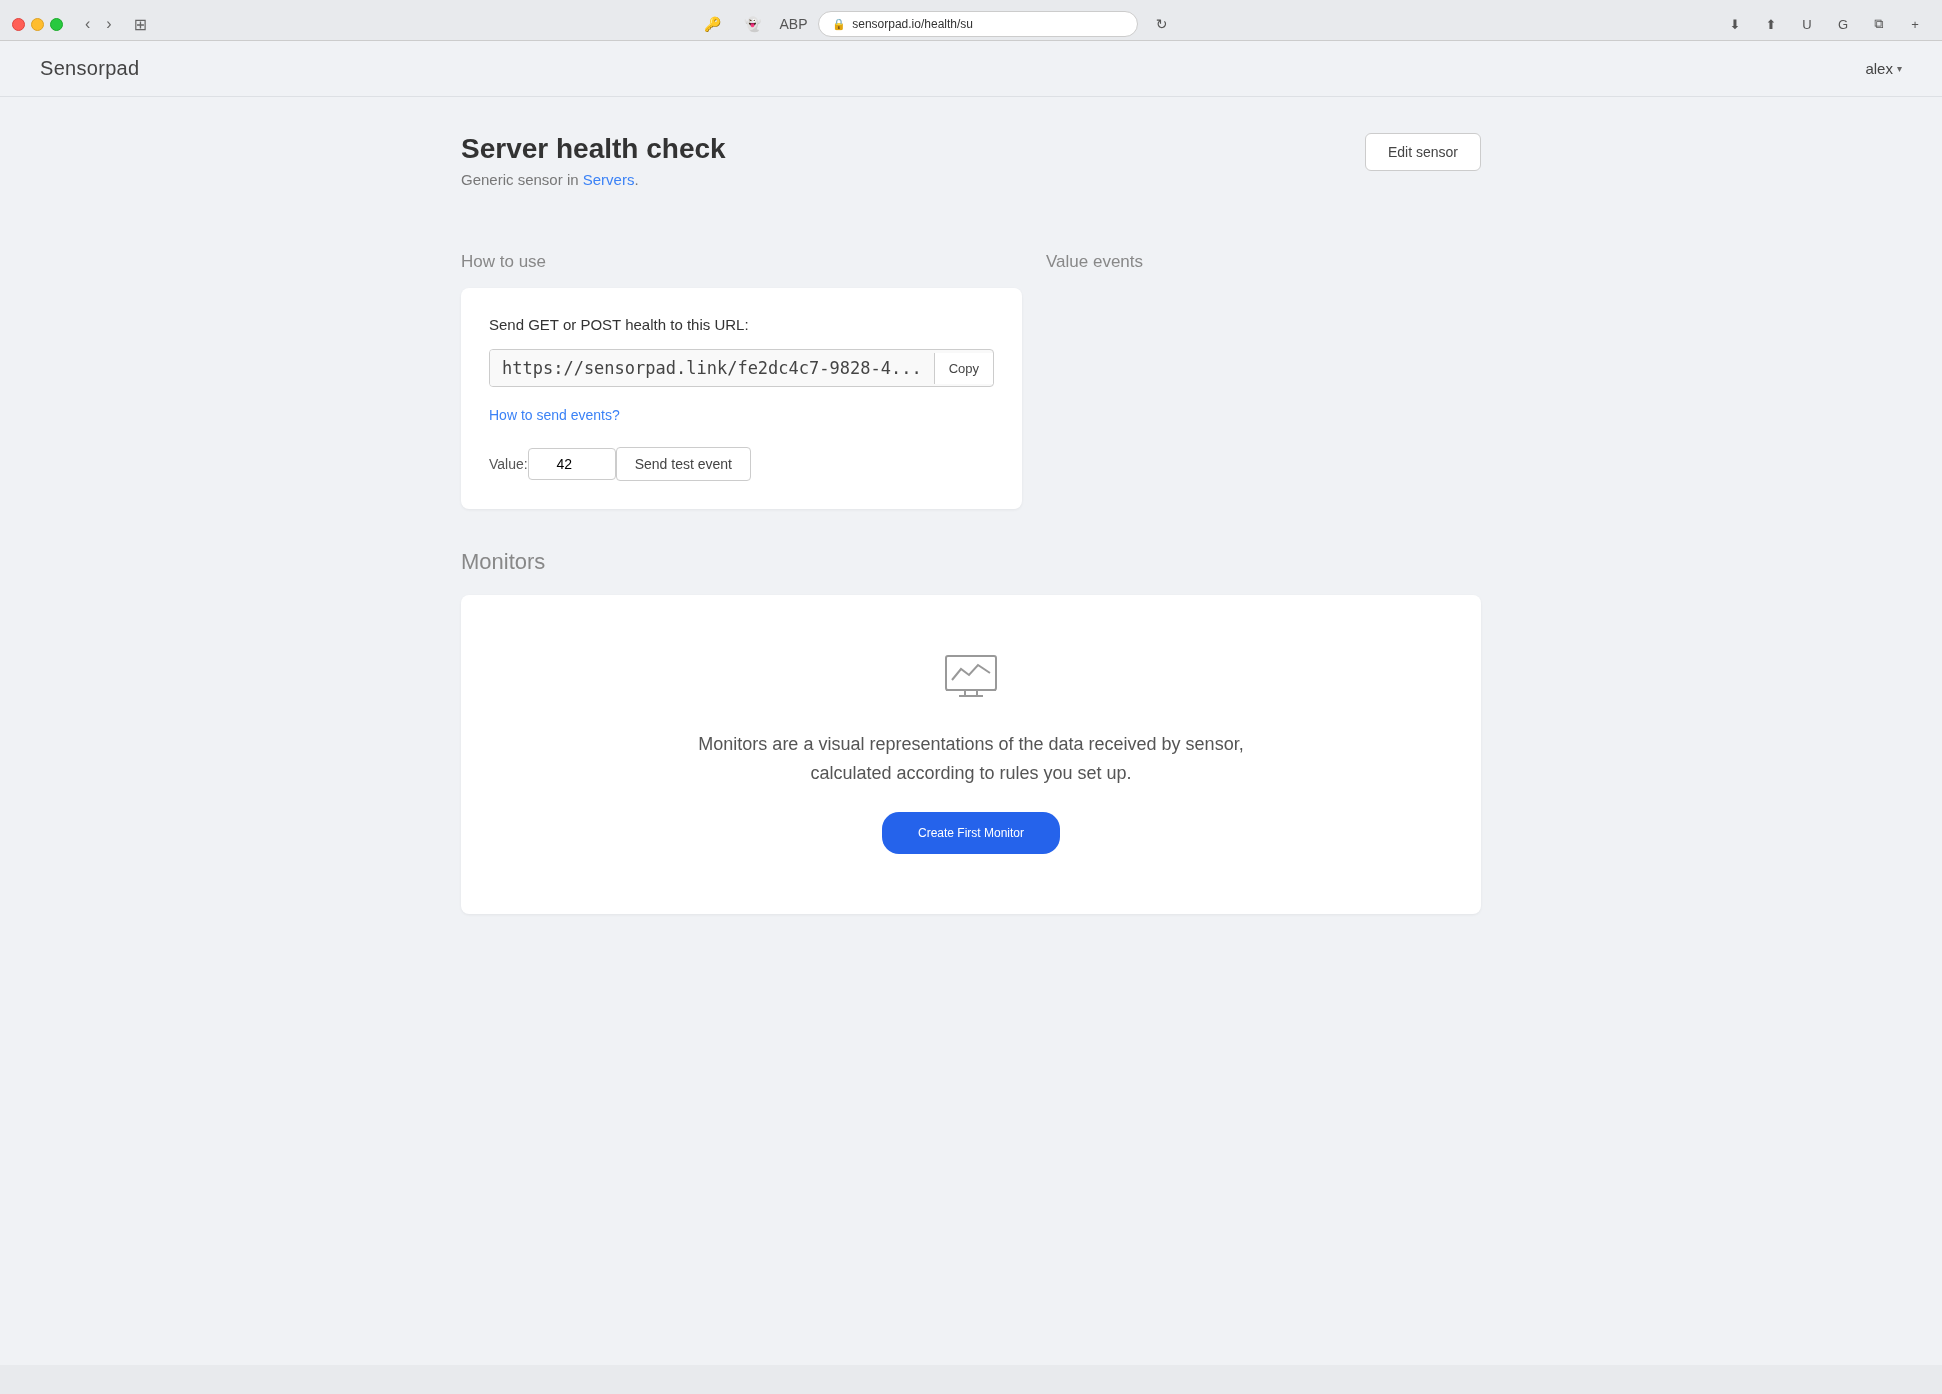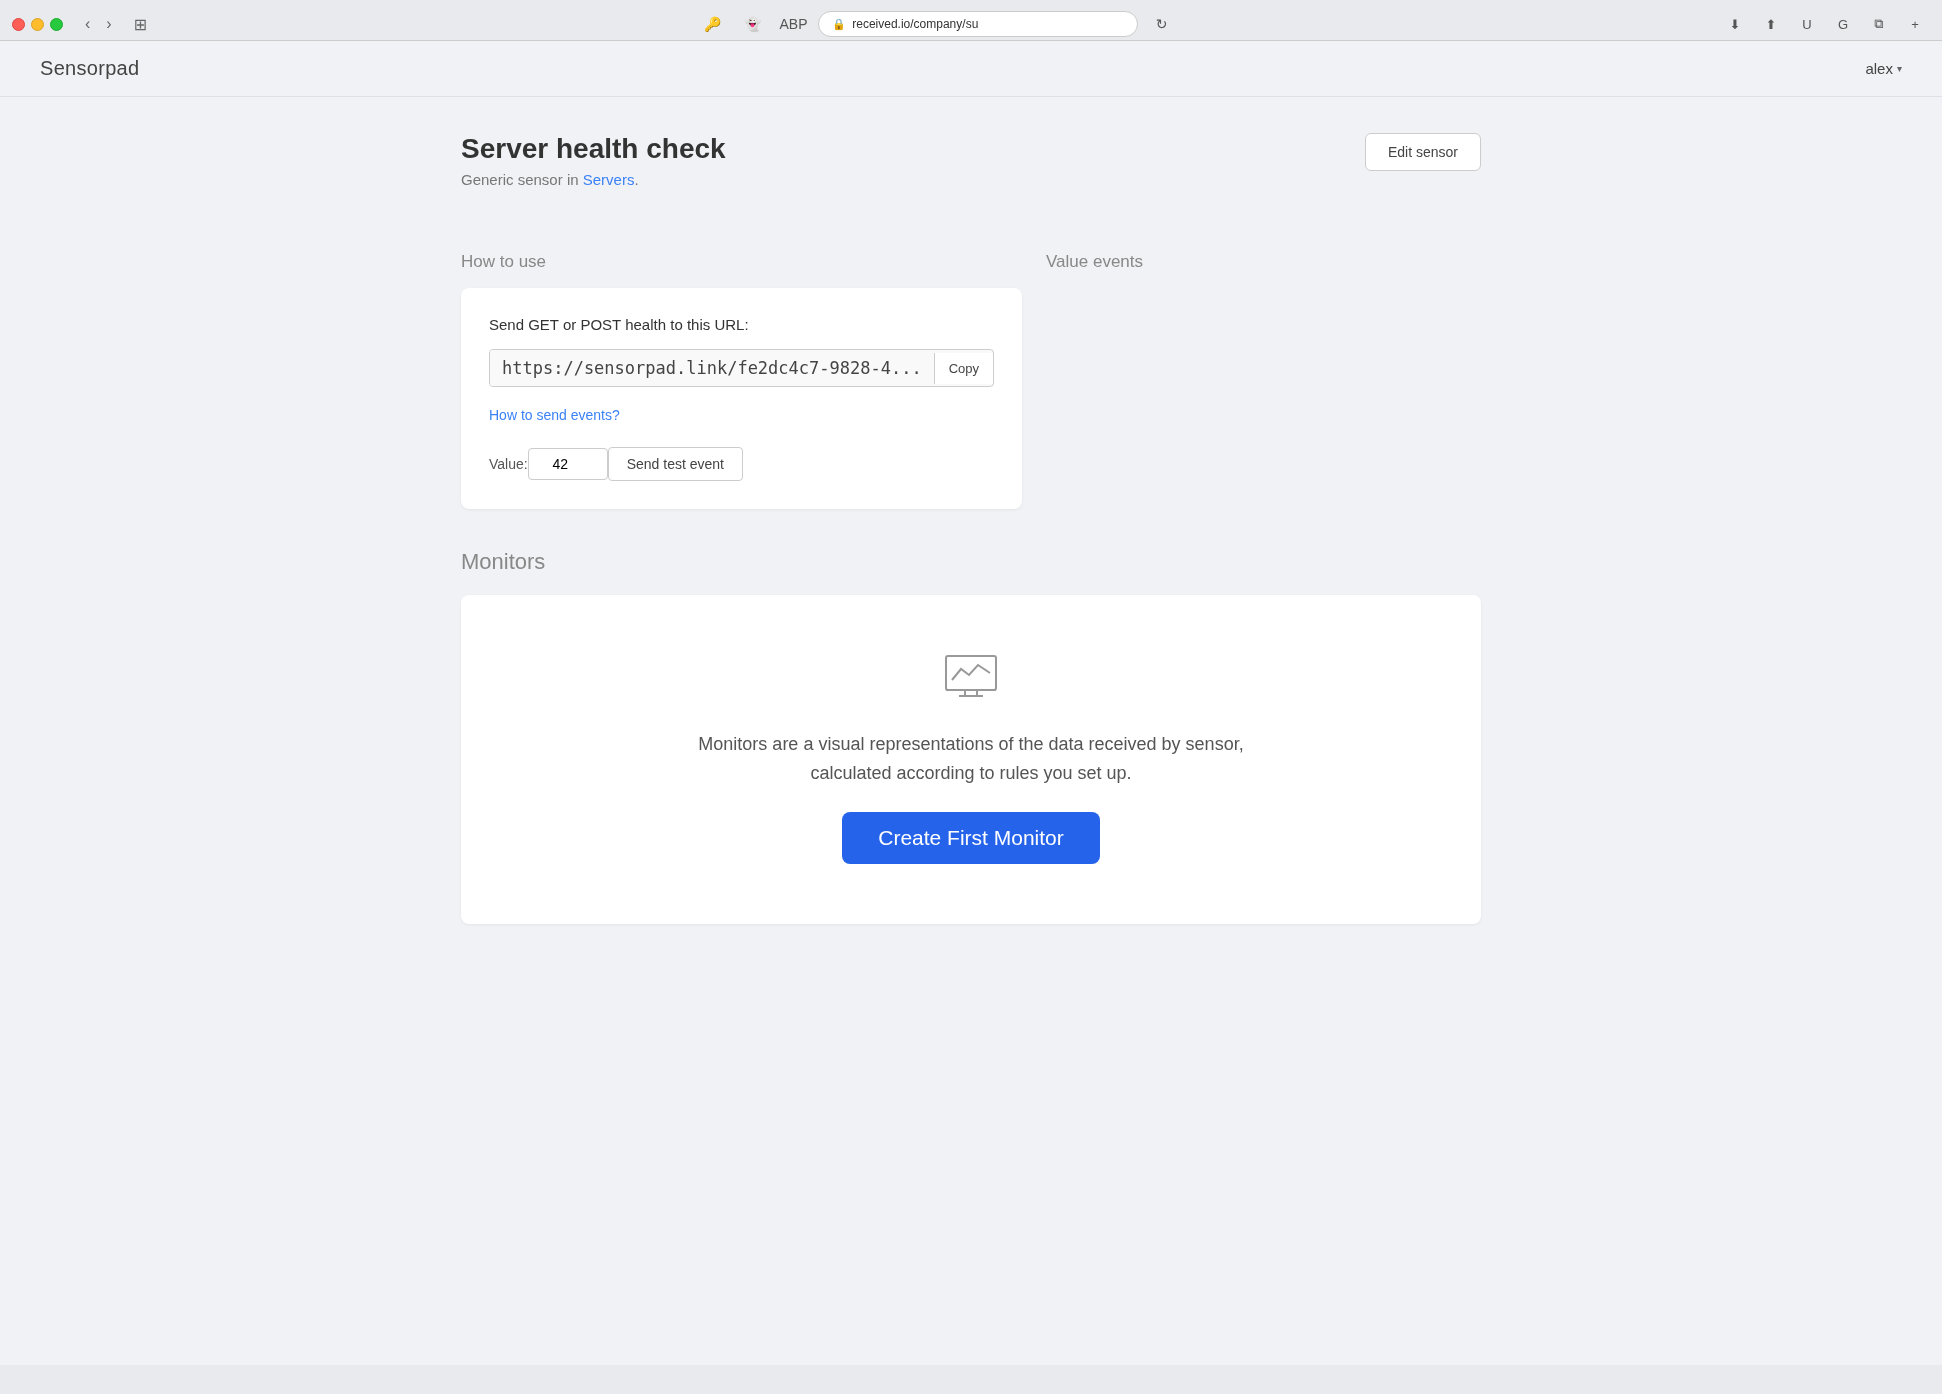--- a/index.html
+++ b/index.html
@@ -292,21 +292,21 @@
     .value-label {
       font-size: 14px;
       color: #555;
     }
 
     .value-input {
       border: 1px solid #ccc;
       border-radius: 4px;
       padding: 7px 10px;
       font-size: 14px;
-      width: 80px;
+      width: 88px;
       text-align: center;
     }
 
     .send-test-btn {
       background: white;
       border: 1px solid #ccc;
       border-radius: 4px;
       padding: 8px 18px;
       font-size: 14px;
       color: #444;
@@ -362,23 +362,23 @@
       font-size: 18px;
       color: #555;
       line-height: 1.6;
       max-width: 600px;
     }
 
     .create-monitor-btn {
       background: #2563eb;
       color: white;
       border: none;
-      border-radius: 8px;
+      border-radius: 17px;
       padding: 14px 36px;
-      font-size: 21px;
+      font-size: 12px;
       cursor: pointer;
       font-weight: 500;
     }
 
     
     .monitor-svg-icon {
       width: 52px;
       height: 42px;
     }
   </style>
@@ -399,21 +399,21 @@
 
   <button class="sidebar-toggle">⊞</button>
 
   <div class="address-bar-section">
     <button class="browser-icon-btn">🔑</button>
     <button class="browser-icon-btn">👻</button>
     <button class="browser-icon-btn">ABP</button>
 
     <div class="address-bar">
       <span class="lock-icon">🔒</span>
-      <span class="address-text">received.io/company/su</span>
+      <span class="address-text">sensorpad.io/health/su</span>
     </div>
 
     <button class="browser-icon-btn">↻</button>
   </div>
 
   <div class="browser-right-icons">
     <button class="browser-ext-btn">⬇</button>
     <button class="browser-ext-btn">⬆</button>
     <button class="browser-ext-btn">U</button>
     <button class="browser-ext-btn">G</button>

